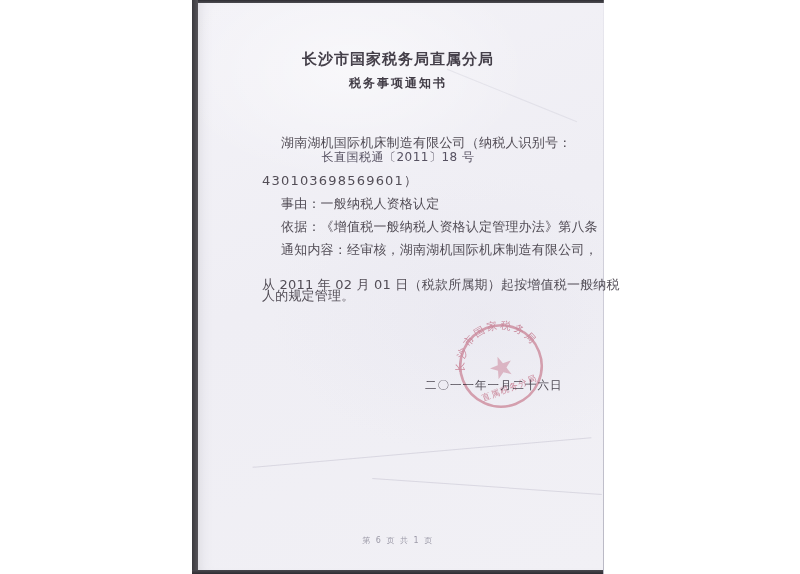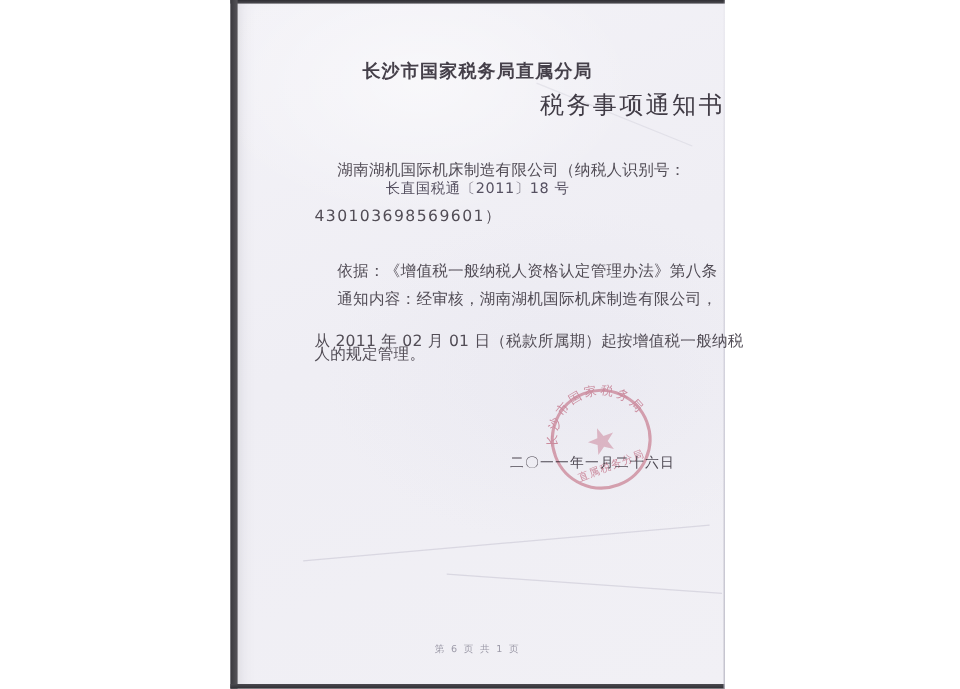--- a/index.html
+++ b/index.html
@@ -61,25 +61,24 @@
   .centered { left: 0; width: 100%; text-align: center; }
   .agency-title {
     top: 52px;
     font-size: 15px;
     font-weight: bold;
     letter-spacing: 1px;
     color: #45404a;
   }
   .doc-title {
     top: 77px;
-    font-size: 20px;
-    font-weight: normal;
+    font-size: 12px;
+    font-weight: bold;
     letter-spacing: 2px;
     color: #413c46;
-    text-align: right;
   }
   .doc-number {
     top: 109px;
     font-size: 12px;
     letter-spacing: 0.5px;
     color: #565161;
     margin-top: 42px;
   }
   .indent { left: 89px; }
   .flush  { left: 70px; }
@@ -135,20 +134,21 @@
     <div class="crease crease-3"></div>
 
     <div class="txt centered agency-title">长沙市国家税务局直属分局</div>
 
     <div class="txt centered doc-title">税务事项通知书</div>
 
     <div class="txt centered doc-number">长直国税通〔2011〕18 号</div>
 
     <div class="txt indent r1">湖南湖机国际机床制造有限公司（纳税人识别号：</div>
     <div class="txt flush r2">430103698569601）</div>
+    <div class="txt indent subject">事由：一般纳税人资格认定</div>
     <div class="txt indent basis">依据：《增值税一般纳税人资格认定管理办法》第八条</div>
     <div class="txt indent c1">通知内容：经审核，湖南湖机国际机床制造有限公司，</div>
     <div class="txt flush c2">从 2011 年 02 月 01 日（税款所属期）起按增值税一般纳税</div>
     <div class="txt flush c3">人的规定管理。</div>
 
     <div class="txt doc-date">二〇一一年一月二十六日</div>
 
     <svg class="seal" viewBox="0 0 100 100">
       <defs>
         <path id="sealArc" d="M 15.6,66.1 A 38,38 0 1 1 84.4,66.1" fill="none"></path>

